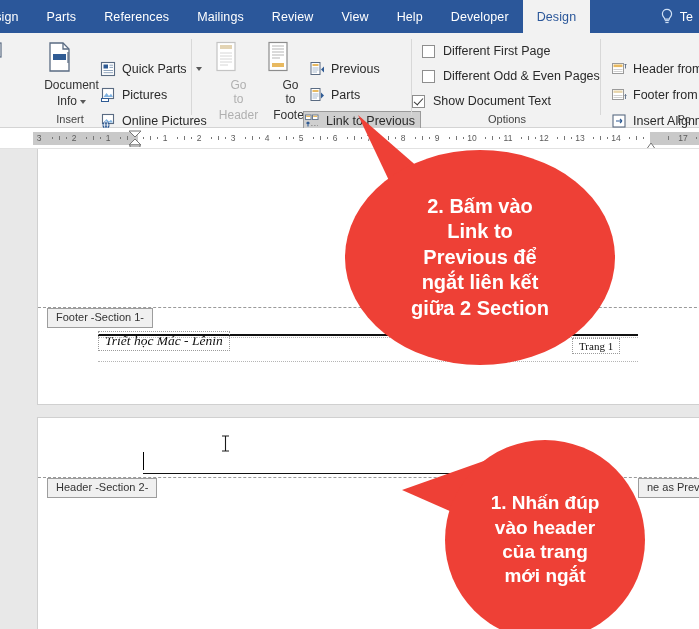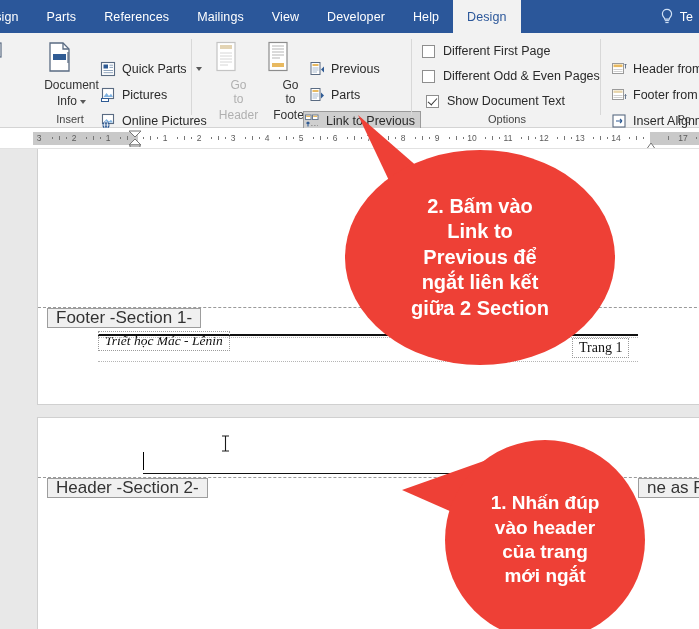--- a/index.html
+++ b/index.html
@@ -176,21 +176,21 @@
     border: 1px solid #d0d0d0;
     border-top: none;
   }
   .page.p1 { top: -150px; height: 406px; }
   .page.p2 { top: 268px; height: 360px; border-top: 1px solid #d0d0d0; }
 
   .hf-tag {
     position: absolute;
     background: #f0f0f0;
     border: 1px solid #9d9d9d;
-    font-size: 17px; color: #333;
+    font-size: 11px; color: #333;
     padding: 2px 8px 3px 8px;
     white-space: nowrap;
     line-height: 13px;
   }
   .dashline {
     position: absolute;
     border-top: 1px dashed #9a9a9a;
     height: 0;
   }
   .solidrule {
@@ -204,21 +204,21 @@
     padding: 1px 6px;
     font-family: "Liberation Serif", serif;
     white-space: nowrap;
     color: #111;
   }
   .footer-text {
     font-style: italic;
     font-size: 13.5px;
   }
   .trang {
-    font-size: 14px;
+    font-size: 11px;
   }
   .chapter-heading {
     position: absolute;
     font-family: "Liberation Serif", serif;
     font-weight: bold;
     font-size: 14.5px;
     color: #000;
     white-space: nowrap;
     letter-spacing: .1px;
   }
@@ -259,27 +259,30 @@
       <div class="tab">
           <span>Parts</span>
         </div>
       <div class="tab">
           <span>References</span>
         </div>
       <div class="tab">
           <span>Mailings</span>
         </div>
       <div class="tab">
+          <span>Review</span>
+        </div>
+      <div class="tab">
           <span>View</span>
         </div>
       <div class="tab">
+          <span>Help</span>
+        </div>
+      <div class="tab">
           <span>Developer</span>
-        </div>
-      <div class="tab">
-          <span>Help</span>
         </div>
       <div class="tab active">
           <span>Design</span>
         </div>
     </div>
     <div class="tellme">
       <span class="bulb">
         <svg width="14" height="17" viewBox="0 0 14 17">
           <path d="M7 1.4c-2.6 0-4.6 2-4.6 4.5 0 1.7 1 2.9 1.7 3.8.4.5.6.9.6 1.4h4.6c0-.5.2-.9.6-1.4.7-.9 1.7-2.1 1.7-3.8 0-2.5-2-4.5-4.6-4.5z" fill="none" stroke="#cfe0f5" stroke-width="1.2"></path>
           <rect x="4.8" y="12.1" width="4.4" height="1.1" fill="#cfe0f5"></rect>
@@ -446,21 +449,21 @@
 
     <div class="group" style="left:412px; width:197px;">
       <div class="chkrow" style="left:10px; top:11px;">
         <span class="chkbox"></span>
         <span>Different First Page</span>
       </div>
       <div class="chkrow" style="left:10px; top:36px;">
         <span class="chkbox"></span>
         <span>Different Odd &amp; Even Pages</span>
       </div>
-      <div class="chkrow" style="left:14px; top:61px;">
+      <div class="chkrow" style="left:0; top:61px;">
         <span class="chkbox checked"></span>
         <span>Show Document Text</span>
       </div>
       <div class="group-label" style="left:0px; width:190px;">Options</div>
     </div>
 
     <div class="gsep" style="left:600px;"></div>
 
     <div class="group" style="left:601px; width:98px;">
       <div class="smallrow" style="left:10px; top:10px;">

